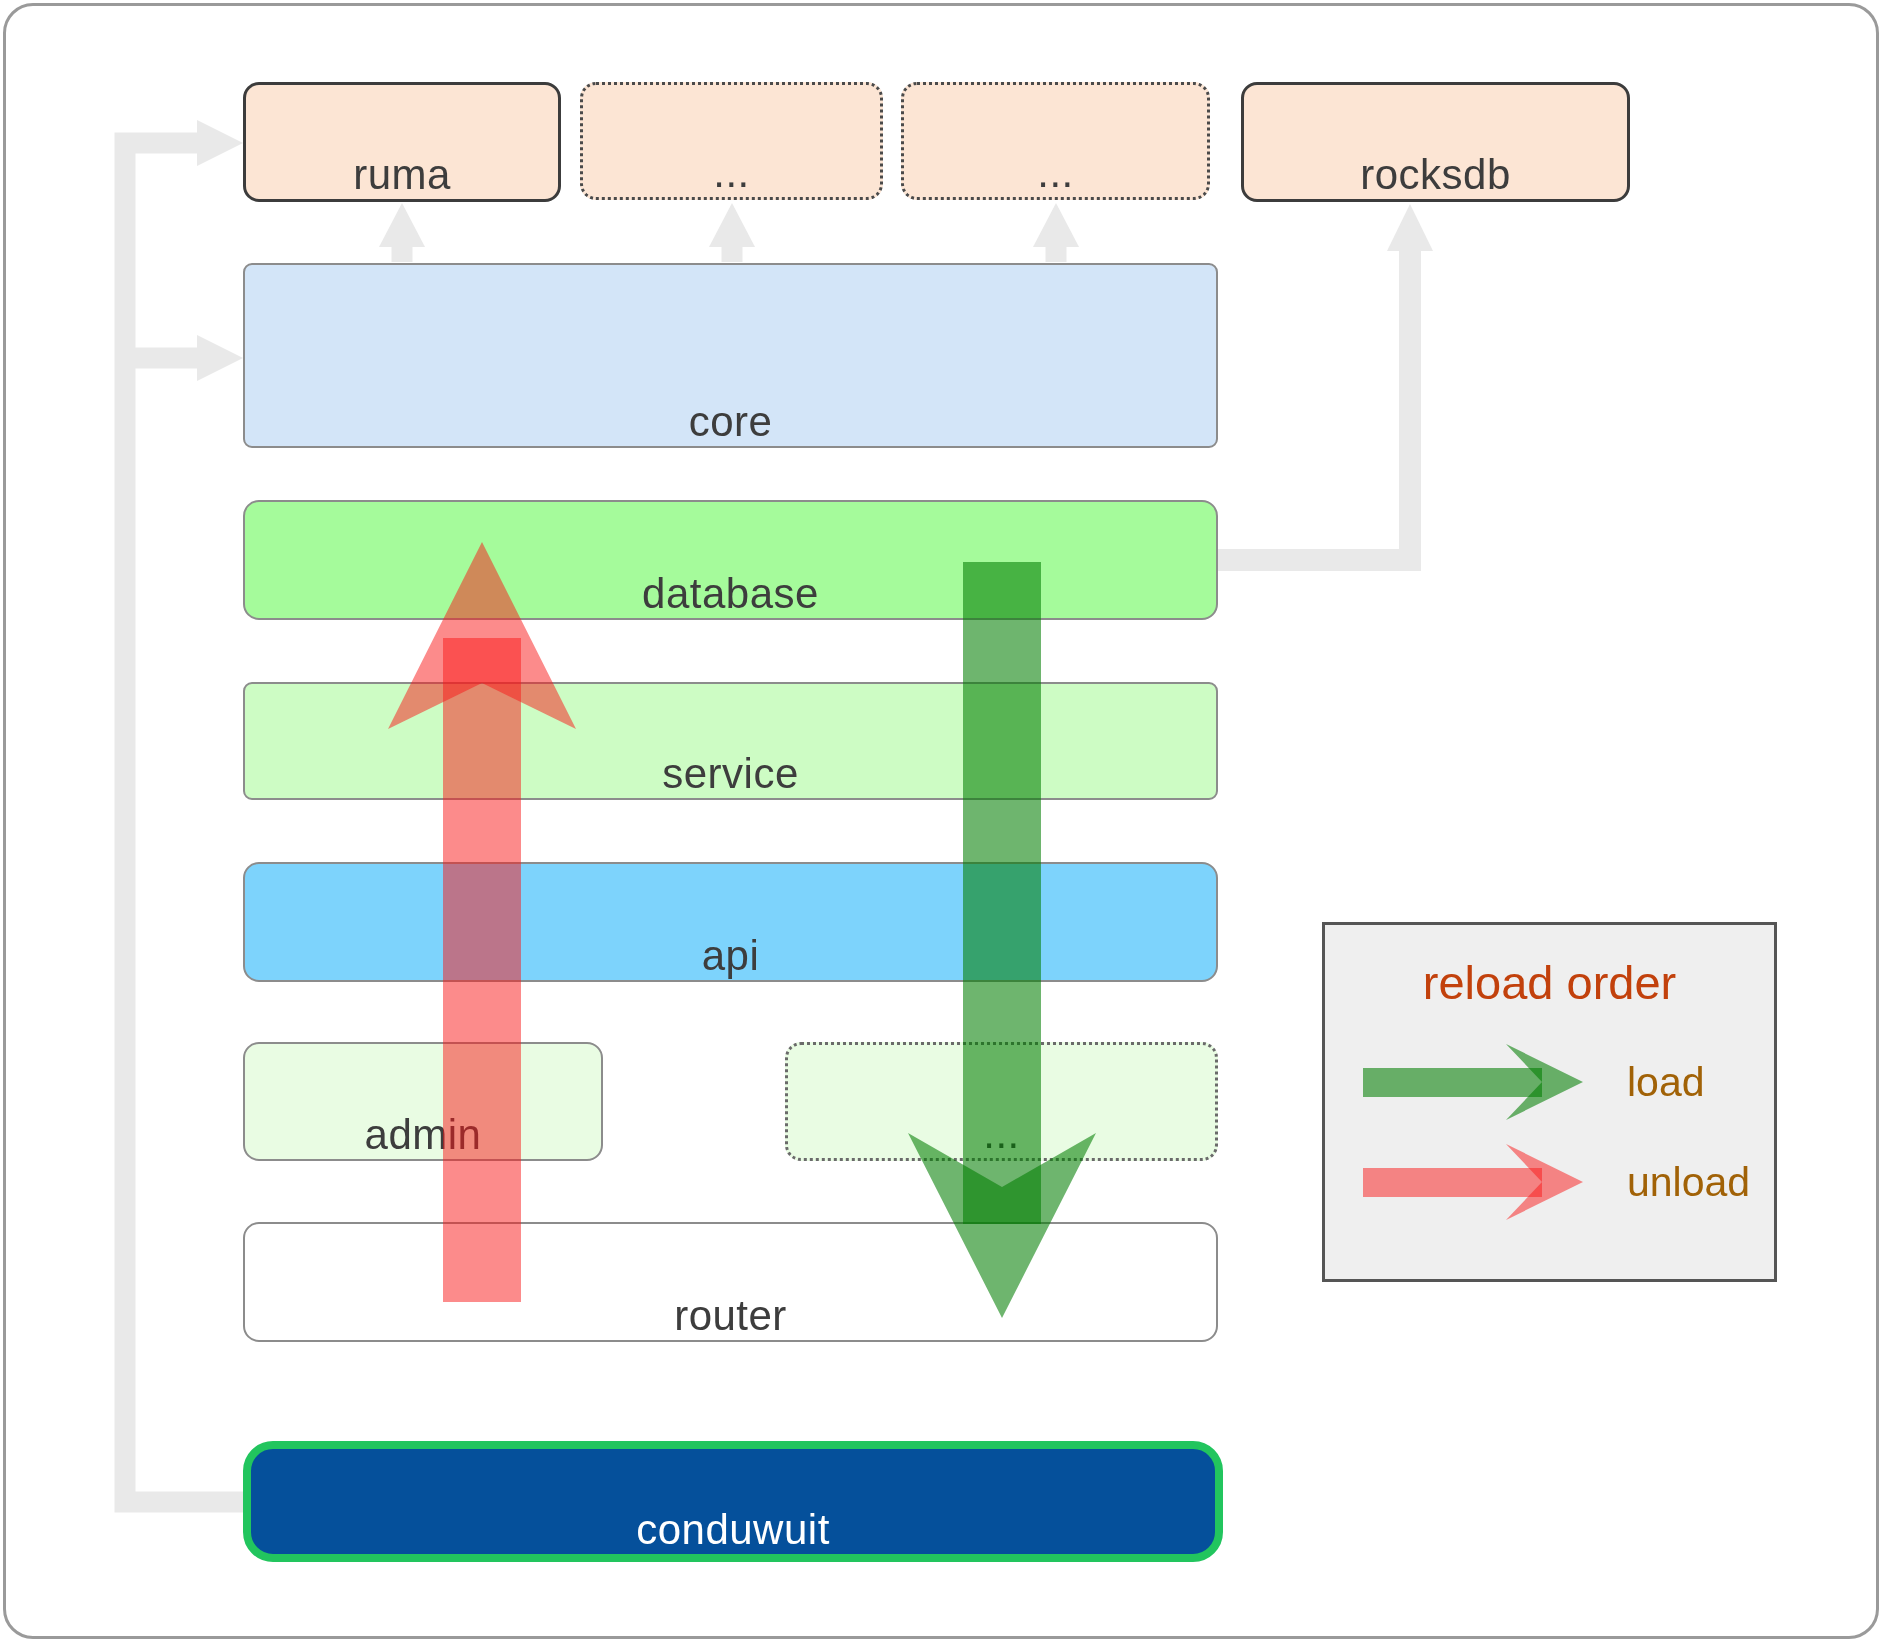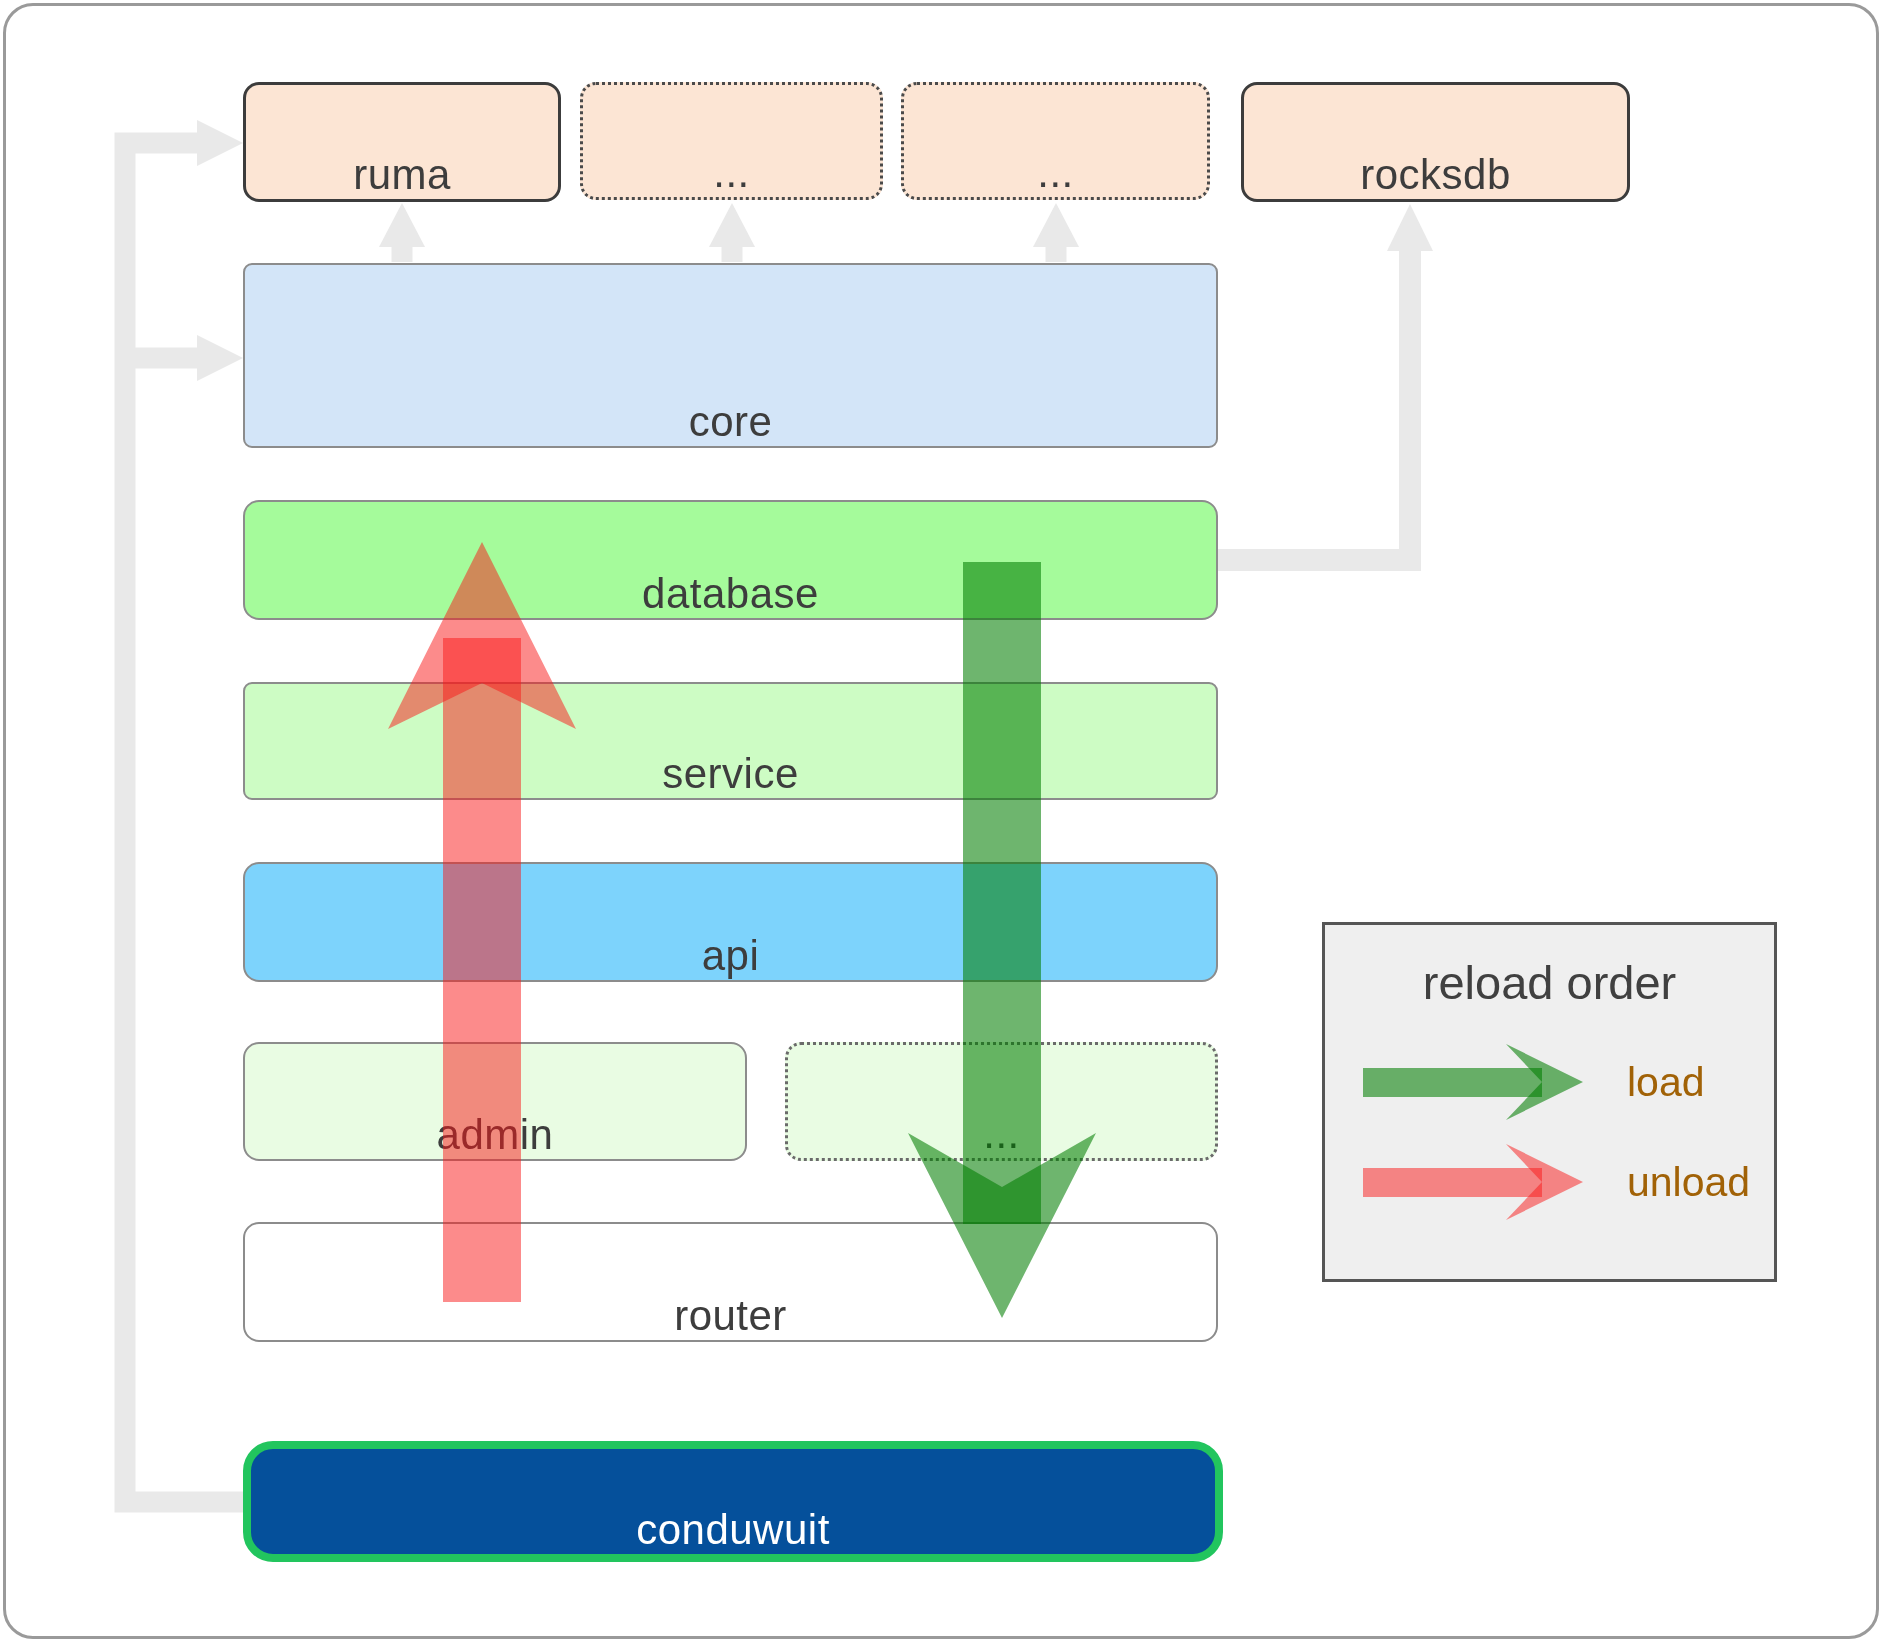--- a/index.html
+++ b/index.html
@@ -28,38 +28,38 @@
   .dark{border:3px solid #3c3c3c;border-radius:16px;}
   .dotted{border:3px dotted #4a4a4a;border-radius:16px;}
   .n-ruma{left:243px;top:82px;width:318px;height:120px;}
   .n-dots1{left:580px;top:82px;width:303px;height:118px;}
   .n-dots2{left:901px;top:82px;width:309px;height:118px;}
   .n-rocksdb{left:1241px;top:82px;width:389px;height:120px;}
   .n-core{left:243px;top:263px;width:975px;height:185px;}
   .n-database{left:243px;top:500px;width:975px;height:120px;}
   .n-service{left:243px;top:682px;width:975px;height:118px;border-radius:9px;}
   .n-api{left:243px;top:862px;width:975px;height:120px;}
-  .n-admin{left:243px;top:1042px;width:504px;height:119px;}
+  .n-admin{left:243px;top:1042px;width:360px;height:119px;}
   .n-dots3{left:785px;top:1042px;width:433px;height:119px;border-color:#6a6a6a;}
   .n-router{left:243px;top:1222px;width:975px;height:120px;background:#ffffff;}
   .n-conduwuit{left:243px;top:1441px;width:980px;height:121px;border:8px solid #22c55e;border-radius:30px;}
   .n-conduwuit .lbl{color:#ffffff;}
   #arrow-layer{z-index:3;}
   .c-connector-stroke{fill:none;stroke:var(--connector);stroke-width:21px;}
   .c-connector-stroke.w22{stroke-width:22px;}
   .c-connector-fill{fill:var(--connector);}
   .c-load{fill:var(--load-arrow);}
   .c-unload{fill:var(--unload-arrow);}
   .legend{
     position:absolute;left:1322px;top:922px;width:455px;height:360px;z-index:2;
     background:var(--legend-bg);border:3px solid #555555;box-sizing:border-box;
   }
   .legend-title{
     position:absolute;left:1322px;top:955px;width:455px;z-index:2;
-    text-align:center;font-size:47px;color:#404040;
+    text-align:center;font-size:47px;color:#c2410c;
   }
   .legend-label{
     position:absolute;left:1627px;height:50px;z-index:2;
     display:flex;align-items:center;
     font-size:41px;color:#a16207;
   }
   .legend-label.l-load{top:1057px;}
   .legend-label.l-unload{top:1157px;}
 </style>
 </head>

